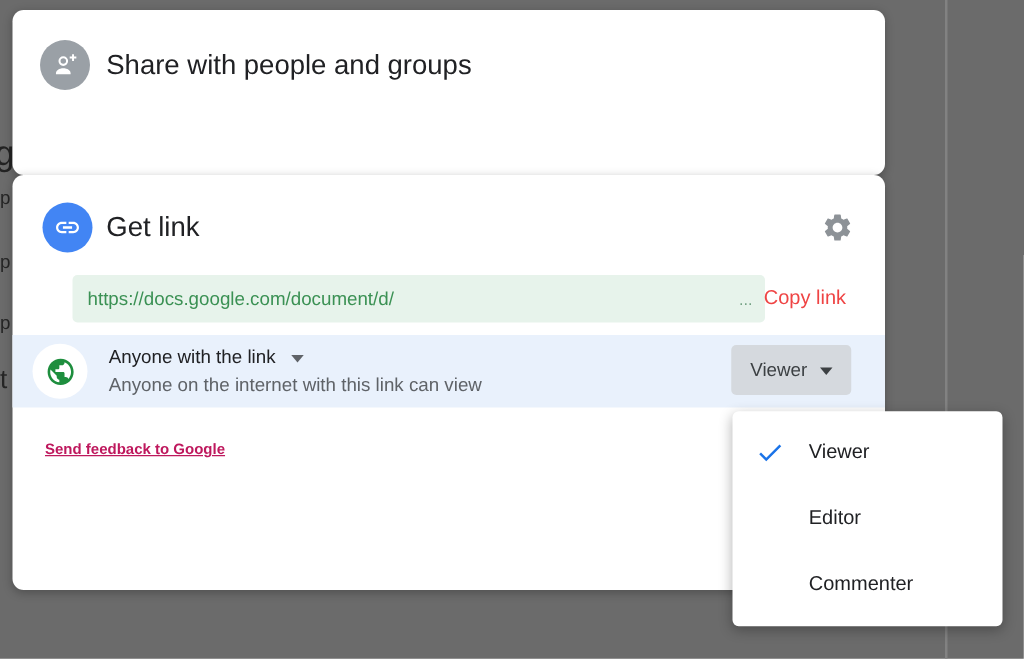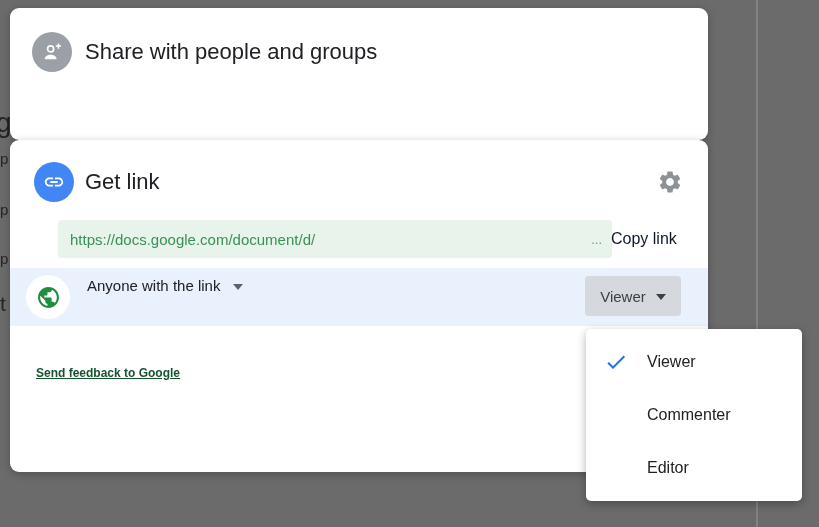--- a/index.html
+++ b/index.html
@@ -40,40 +40,40 @@
 
   #settings-button{position:absolute;left:644px;top:26px;width:32px;height:32px;border:none;background:none;
     padding:0;cursor:pointer;display:flex;align-items:center;justify-content:center;}
 
   #link-url-box{position:absolute;left:26px;top:80px;width:554px;height:38px;background:#e7f3eb;
     border-radius:4px;display:flex;align-items:center;margin-left:22px;}
   #link-url-text{margin-left:12px;font-size:15px;color:#3b9154;flex:1;white-space:nowrap;overflow:hidden;}
   #link-url-ellipsis{margin-right:10px;font-size:13px;color:#74a184;}
 
   #copy-link-button{position:absolute;left:597px;top:88px;border:none;background:none;padding:2px 4px;
-    font-family:"Liberation Sans",sans-serif;font-size:16px;font-weight:500;color:#0f172a;cursor:pointer;}
+    font-family:"Liberation Sans",sans-serif;font-size:16px;font-weight:500;color:#ef4444;cursor:pointer;}
 
   #access-row{position:absolute;left:0;top:128px;width:698px;height:58px;background:#e9f1fc;}
   #globe-circle{position:absolute;left:16px;top:7px;width:44px;height:44px;border-radius:50%;background:#ffffff;
     display:flex;align-items:center;justify-content:center;}
   #access-text{position:absolute;left:77px;top:7px;display:flex;flex-direction:column;gap:2px;}
   #access-scope-line{display:flex;align-items:center;height:21px;cursor:pointer;}
   #access-scope-label{font-size:15px;font-weight:500;color:#202124;line-height:21px;}
   .caret{width:0;height:0;border-left:5px solid transparent;border-right:5px solid transparent;
     border-top:6px solid #5f6368;}
   #scope-caret{margin-left:13px;margin-top:2px;}
   #access-scope-desc{font-size:15px;color:#5f6368;line-height:21px;}
 
   #role-dropdown-button{position:absolute;left:575px;top:8px;width:96px;height:40px;border:none;border-radius:4px;
     background:#d5d9de;display:flex;align-items:center;justify-content:center;gap:10px;cursor:pointer;
     font-family:"Liberation Sans",sans-serif;}
   #role-dropdown-label{font-size:15px;font-weight:500;color:#3c4043;}
   #role-caret{border-top-color:#3c4043;margin-top:2px;}
 
-  #feedback-link{position:absolute;left:26px;top:226px;font-size:12px;font-weight:600;color:#14532d;
+  #feedback-link{position:absolute;left:26px;top:212px;font-size:12px;font-weight:600;color:#be185d;
     text-decoration:underline;cursor:pointer;}
 
   
   #role-menu{position:absolute;left:586px;top:329px;width:216px;height:172px;background:#ffffff;
     border-radius:5px;box-shadow:0 3px 10px rgba(0,0,0,.3);z-index:10;padding-top:6px;box-sizing:border-box;}
   .menu-item{height:53px;display:flex;align-items:center;cursor:pointer;}
   .menu-check{width:26px;height:26px;margin-left:17px;display:flex;align-items:center;justify-content:center;}
   .menu-label{margin-left:18px;font-size:16px;color:#202124;}
 </style>
 </head>
@@ -124,20 +124,21 @@
     <div id="globe-circle">
       <svg width="25" height="25" viewBox="0 0 24 24">
         <path d="M12 2C6.48 2 2 6.48 2 12s4.48 10 10 10 10-4.48 10-10S17.52 2 12 2zm-1 17.93c-3.95-.49-7-3.85-7-7.93 0-.62.08-1.21.21-1.79L9 15v1c0 1.1.9 2 2 2v1.93zm6.9-2.54c-.26-.81-1-1.39-1.9-1.39h-1v-3c0-.55-.45-1-1-1H8v-2h2c.55 0 1-.45 1-1V7h2c1.1 0 2-.9 2-2v-.41c2.93 1.19 5 4.06 5 7.41 0 2.08-.8 3.97-2.1 5.39z" fill="#1e8e3e"></path>
       </svg>
     </div>
     <div id="access-text">
       <div id="access-scope-line">
         <span id="access-scope-label">Anyone with the link</span>
         <span id="scope-caret" class="caret"></span>
       </div>
+      <div id="access-scope-desc">Anyone on the internet with this link can view</div>
     </div>
     <button id="role-dropdown-button">
       <span id="role-dropdown-label">Viewer</span>
       <span id="role-caret" class="caret"></span>
     </button>
   </div>
 
   <a id="feedback-link">Send feedback to Google</a>
 </div>
 
@@ -145,19 +146,19 @@
   <div class="menu-item">
     <span class="menu-check">
       <svg width="24" height="24" viewBox="0 0 24 24">
         <path d="M9 16.2 4.8 12l-1.4 1.4L9 19 21 7l-1.4-1.4z" fill="#1a73e8"></path>
       </svg>
     </span>
     <span class="menu-label">Viewer</span>
   </div>
   <div class="menu-item">
     <span class="menu-check"></span>
-    <span class="menu-label">Commenter</span>
+    <span class="menu-label">Editor</span>
   </div>
   <div class="menu-item">
     <span class="menu-check"></span>
-    <span class="menu-label">Editor</span>
+    <span class="menu-label">Commenter</span>
   </div>
 </div>
 
 </body></html>

